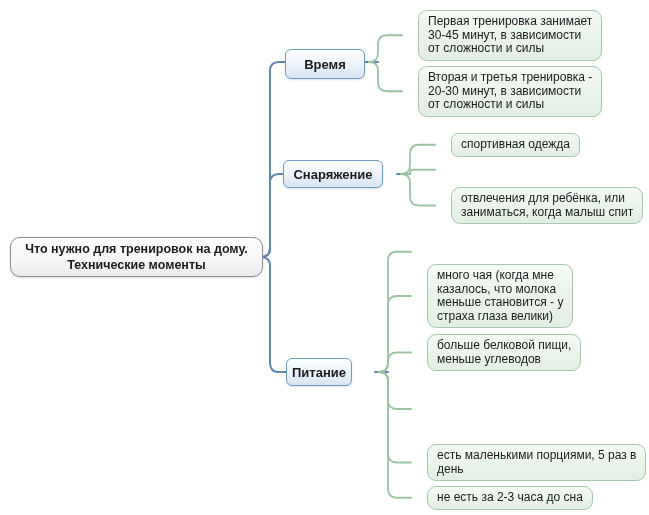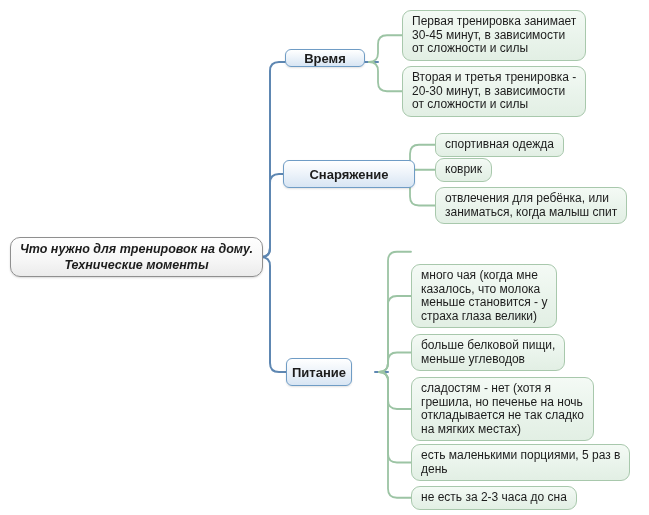--- a/index.html
+++ b/index.html
@@ -34,21 +34,20 @@
     background: linear-gradient(to bottom, #fefefe 0%, #f7f7f7 55%, #ebebeb 100%);
     box-shadow: 0 1px 2px rgba(0,0,0,0.15);
     display: flex;
     flex-direction: column;
     justify-content: center;
     align-items: center;
     font-weight: bold;
     font-size: 12.5px;
     line-height: 16px;
     text-align: center;
-    font-style: italic;
   }
   .topic {
     border: 1.4px solid #6f9cc5;
     border-radius: 6px;
     background: linear-gradient(to bottom, #ffffff 0%, #eef4fa 45%, #d8e5f3 100%);
     box-shadow: 0 1px 2px rgba(0,0,0,0.12);
     display: flex;
     justify-content: center;
     align-items: center;
     font-weight: bold;
@@ -57,20 +56,21 @@
   .child {
     border: 1.2px solid #a8c8ac;
     border-radius: 9px;
     background: linear-gradient(to bottom, #f4faf5 0%, #eaf4ec 50%, #e2efe4 100%);
     padding: 4px 9px;
     font-size: 12px;
     line-height: 13.5px;
     white-space: pre-line;
     width: max-content;
     max-width: 235px;
+    margin-left: 16px;
   }
 </style>
 </head>
 <body>
 
 <div id="canvas">
 
   <svg id="wires">
       <path d="M 263 257 L 261 257 Q 270 257 270 248 L 270 71 Q 270 62 279 62 L 285 62" fill="none" stroke="#5e87b2" stroke-width="2" stroke-linecap="round"></path>
       <path d="M 263 257 L 261 257 Q 270 257 270 248 L 270 183 Q 270 174 279 174 L 283 174" fill="none" stroke="#5e87b2" stroke-width="2" stroke-linecap="round"></path>
@@ -89,45 +89,40 @@
       <path d="M 379 372 L 379 372 Q 388 372 388 381 L 388 400 Q 388 409 397 409 L 411 409" fill="none" stroke="#9cc4a4" stroke-width="1.8" stroke-linecap="round"></path>
       <path d="M 379 372 L 379 372 Q 388 372 388 381 L 388 453.5 Q 388 462.5 397 462.5 L 411 462.5" fill="none" stroke="#9cc4a4" stroke-width="1.8" stroke-linecap="round"></path>
       <path d="M 379 372 L 379 372 Q 388 372 388 381 L 388 488.75 Q 388 497.75 397 497.75 L 411 497.75" fill="none" stroke="#9cc4a4" stroke-width="1.8" stroke-linecap="round"></path>
     </svg>
 
   <div class="node root-node" id="root-node" style="left:10px; top:237px; width:253px; height:40px;">
     <div>Что нужно для тренировок на дому.</div>
     <div>Технические моменты</div>
   </div>
 
-  <div class="node topic" id="cat-0" style="left:285px; top:49px; width:80px; height:18px;">Время</div>
+  <div class="node topic" id="cat-0" style="left:285px; top:49px; width:80px; height:30px;">Время</div>
 
-  <div class="node topic" id="cat-1" style="left:283px; top:160px; width:132px; height:28px;">Снаряжение</div>
+  <div class="node topic" id="cat-1" style="left:283px; top:160px; width:100px; height:28px;">Снаряжение</div>
 
   <div class="node topic" id="cat-2" style="left:286px; top:358px; width:66px; height:28px;">Питание</div>
 
   <div class="node child" style="left:402px; top:10px;">Первая тренировка занимает
 30-45 минут, в зависимости
 от сложности и силы</div>
   <div class="node child" style="left:402px; top:66px;">Вторая и третья тренировка -
 20-30 минут, в зависимости
 от сложности и силы</div>
 
   <div class="node child" style="left:435px; top:133px;border-radius:7px;">спортивная одежда</div>
-  <div class="node child" style="left:435px; top:158px;">коврик</div>
   <div class="node child" style="left:435px; top:187px;">отвлечения для ребёнка, или
 заниматься, когда малыш спит</div>
 
   <div class="node child" style="left:411px; top:264px;">много чая (когда мне
 казалось, что молока
 меньше становится - у
 страха глаза велики)</div>
   <div class="node child" style="left:411px; top:334px;">больше белковой пищи,
 меньше углеводов</div>
-  <div class="node child" style="left:411px; top:377px;">сладостям - нет (хотя я
-грешила, но печенье на ночь
-откладывается не так сладко
-на мягких местах)</div>
   <div class="node child" style="left:411px; top:444px;">есть маленькими порциями, 5 раз в
 день</div>
   <div class="node child" style="left:411px; top:486px;">не есть за 2-3 часа до сна</div>
 
 </div>
 
 </body></html>

